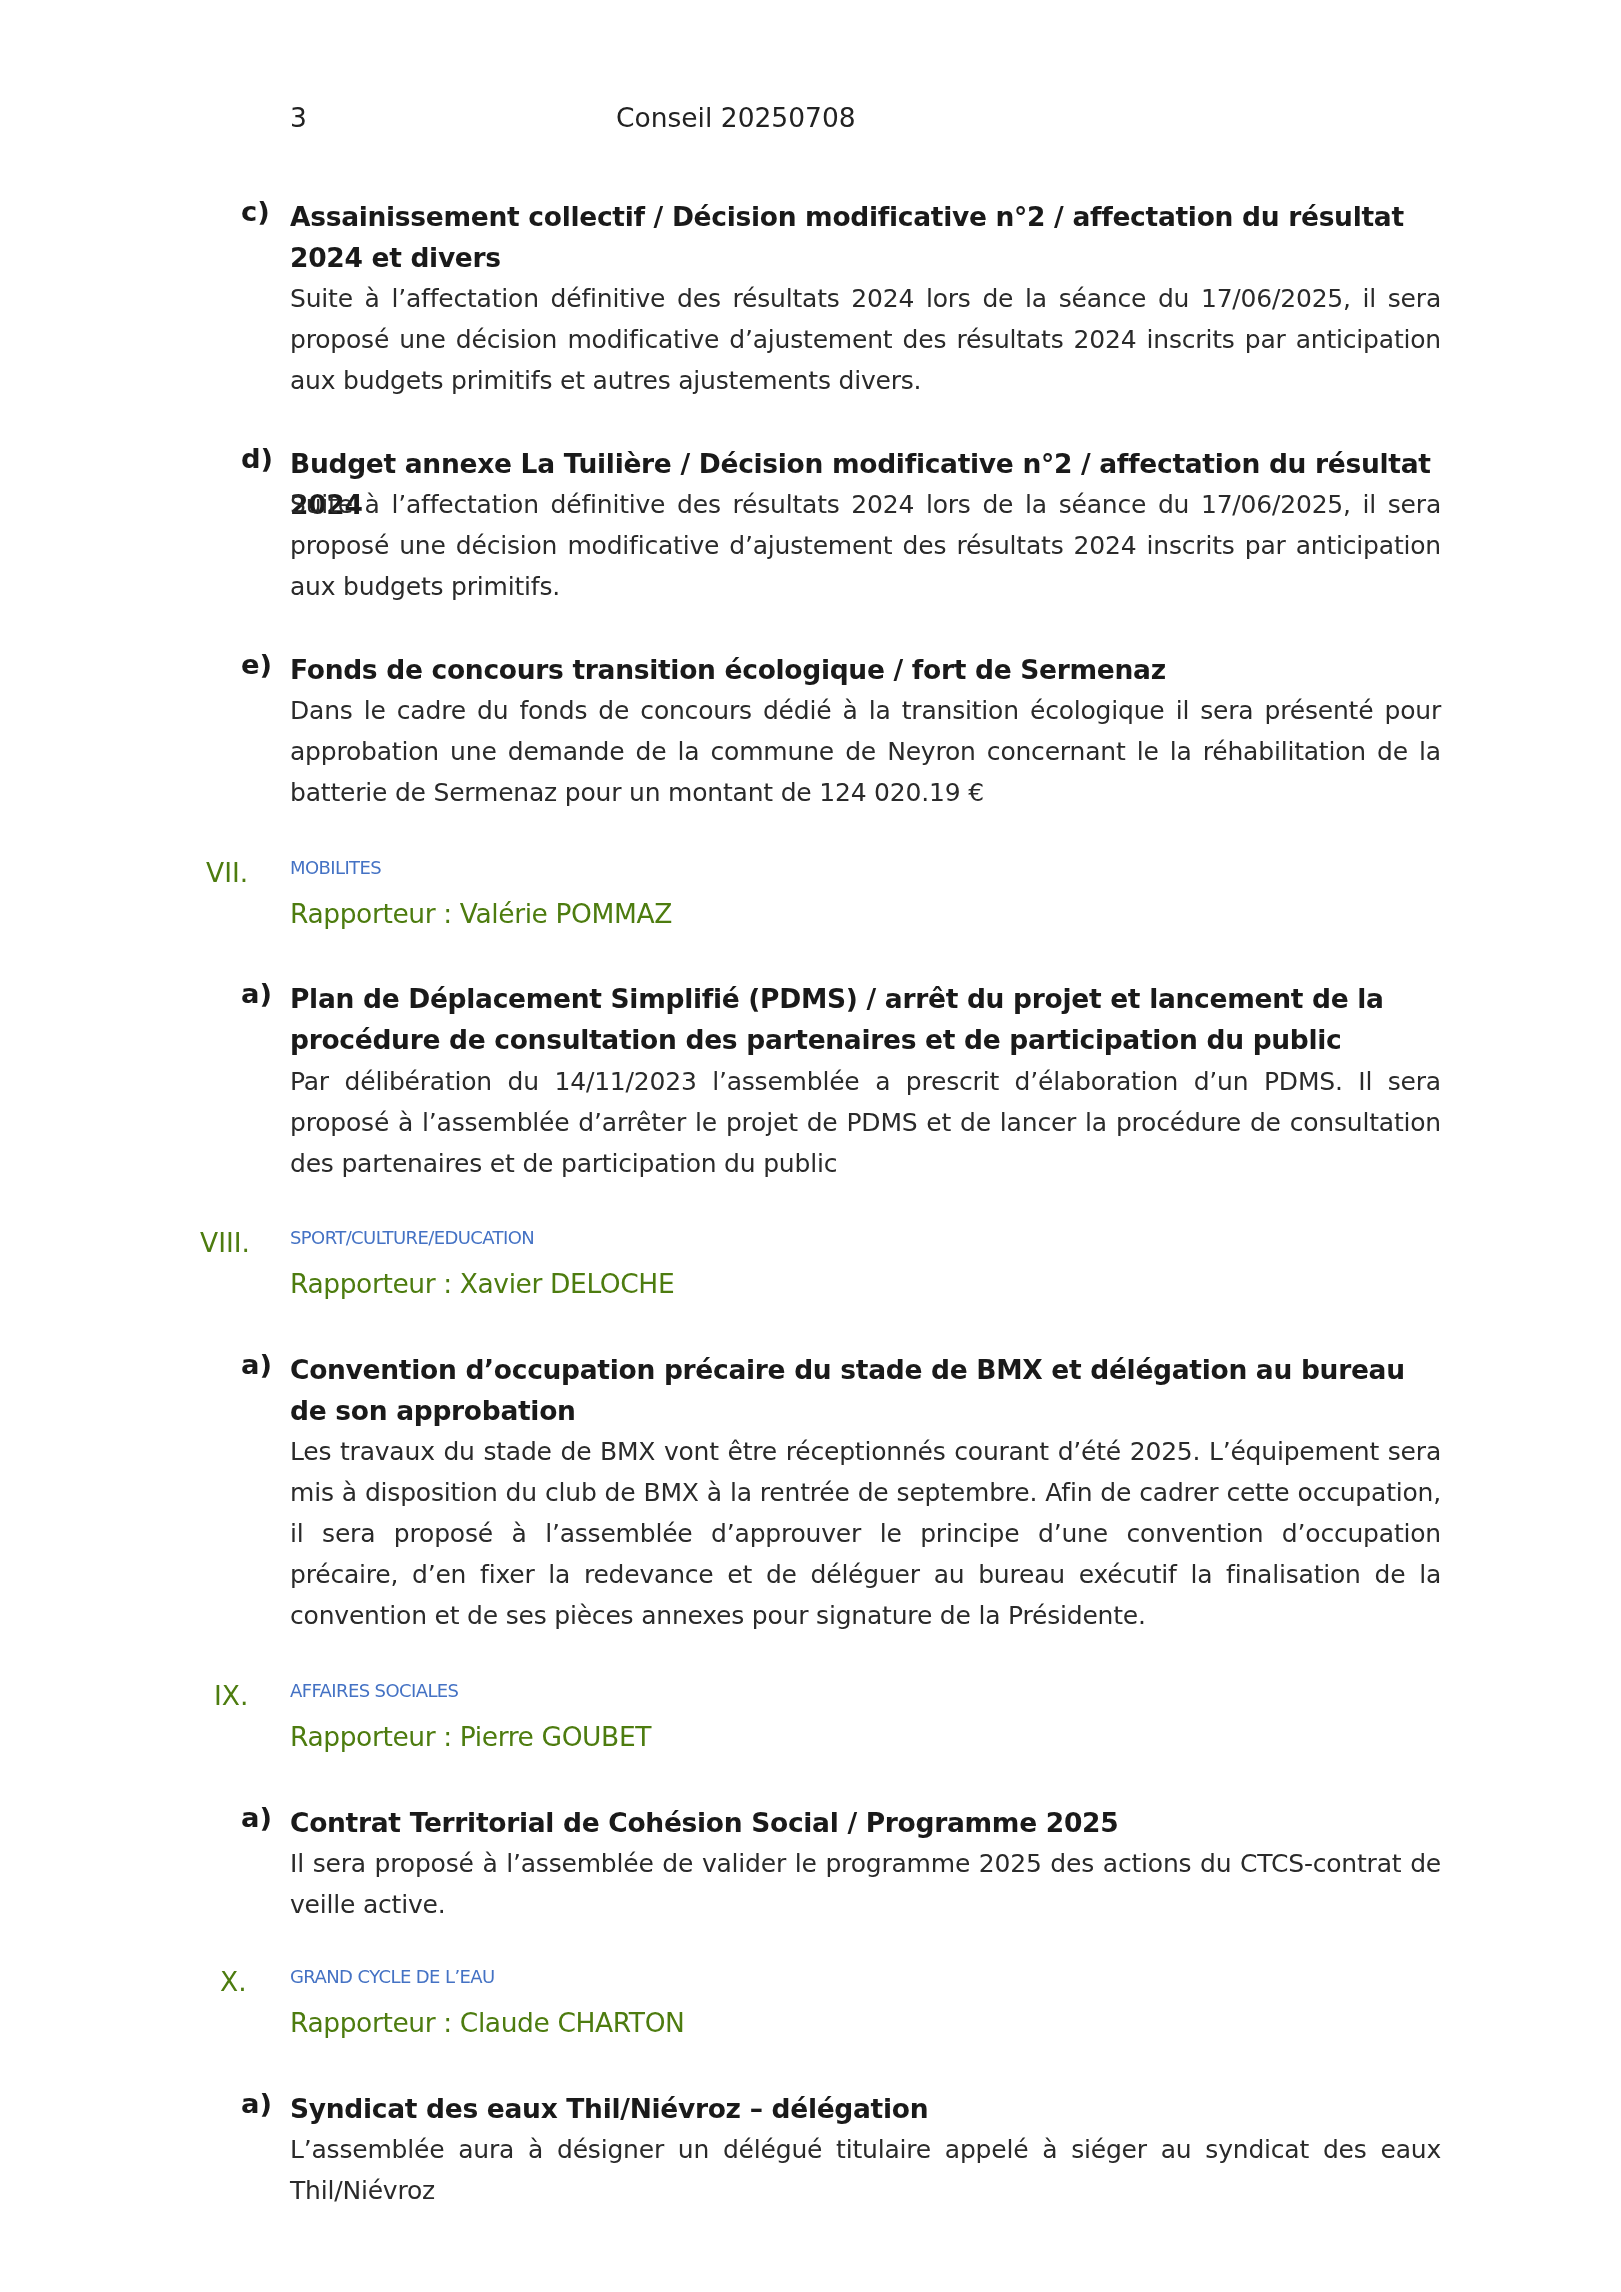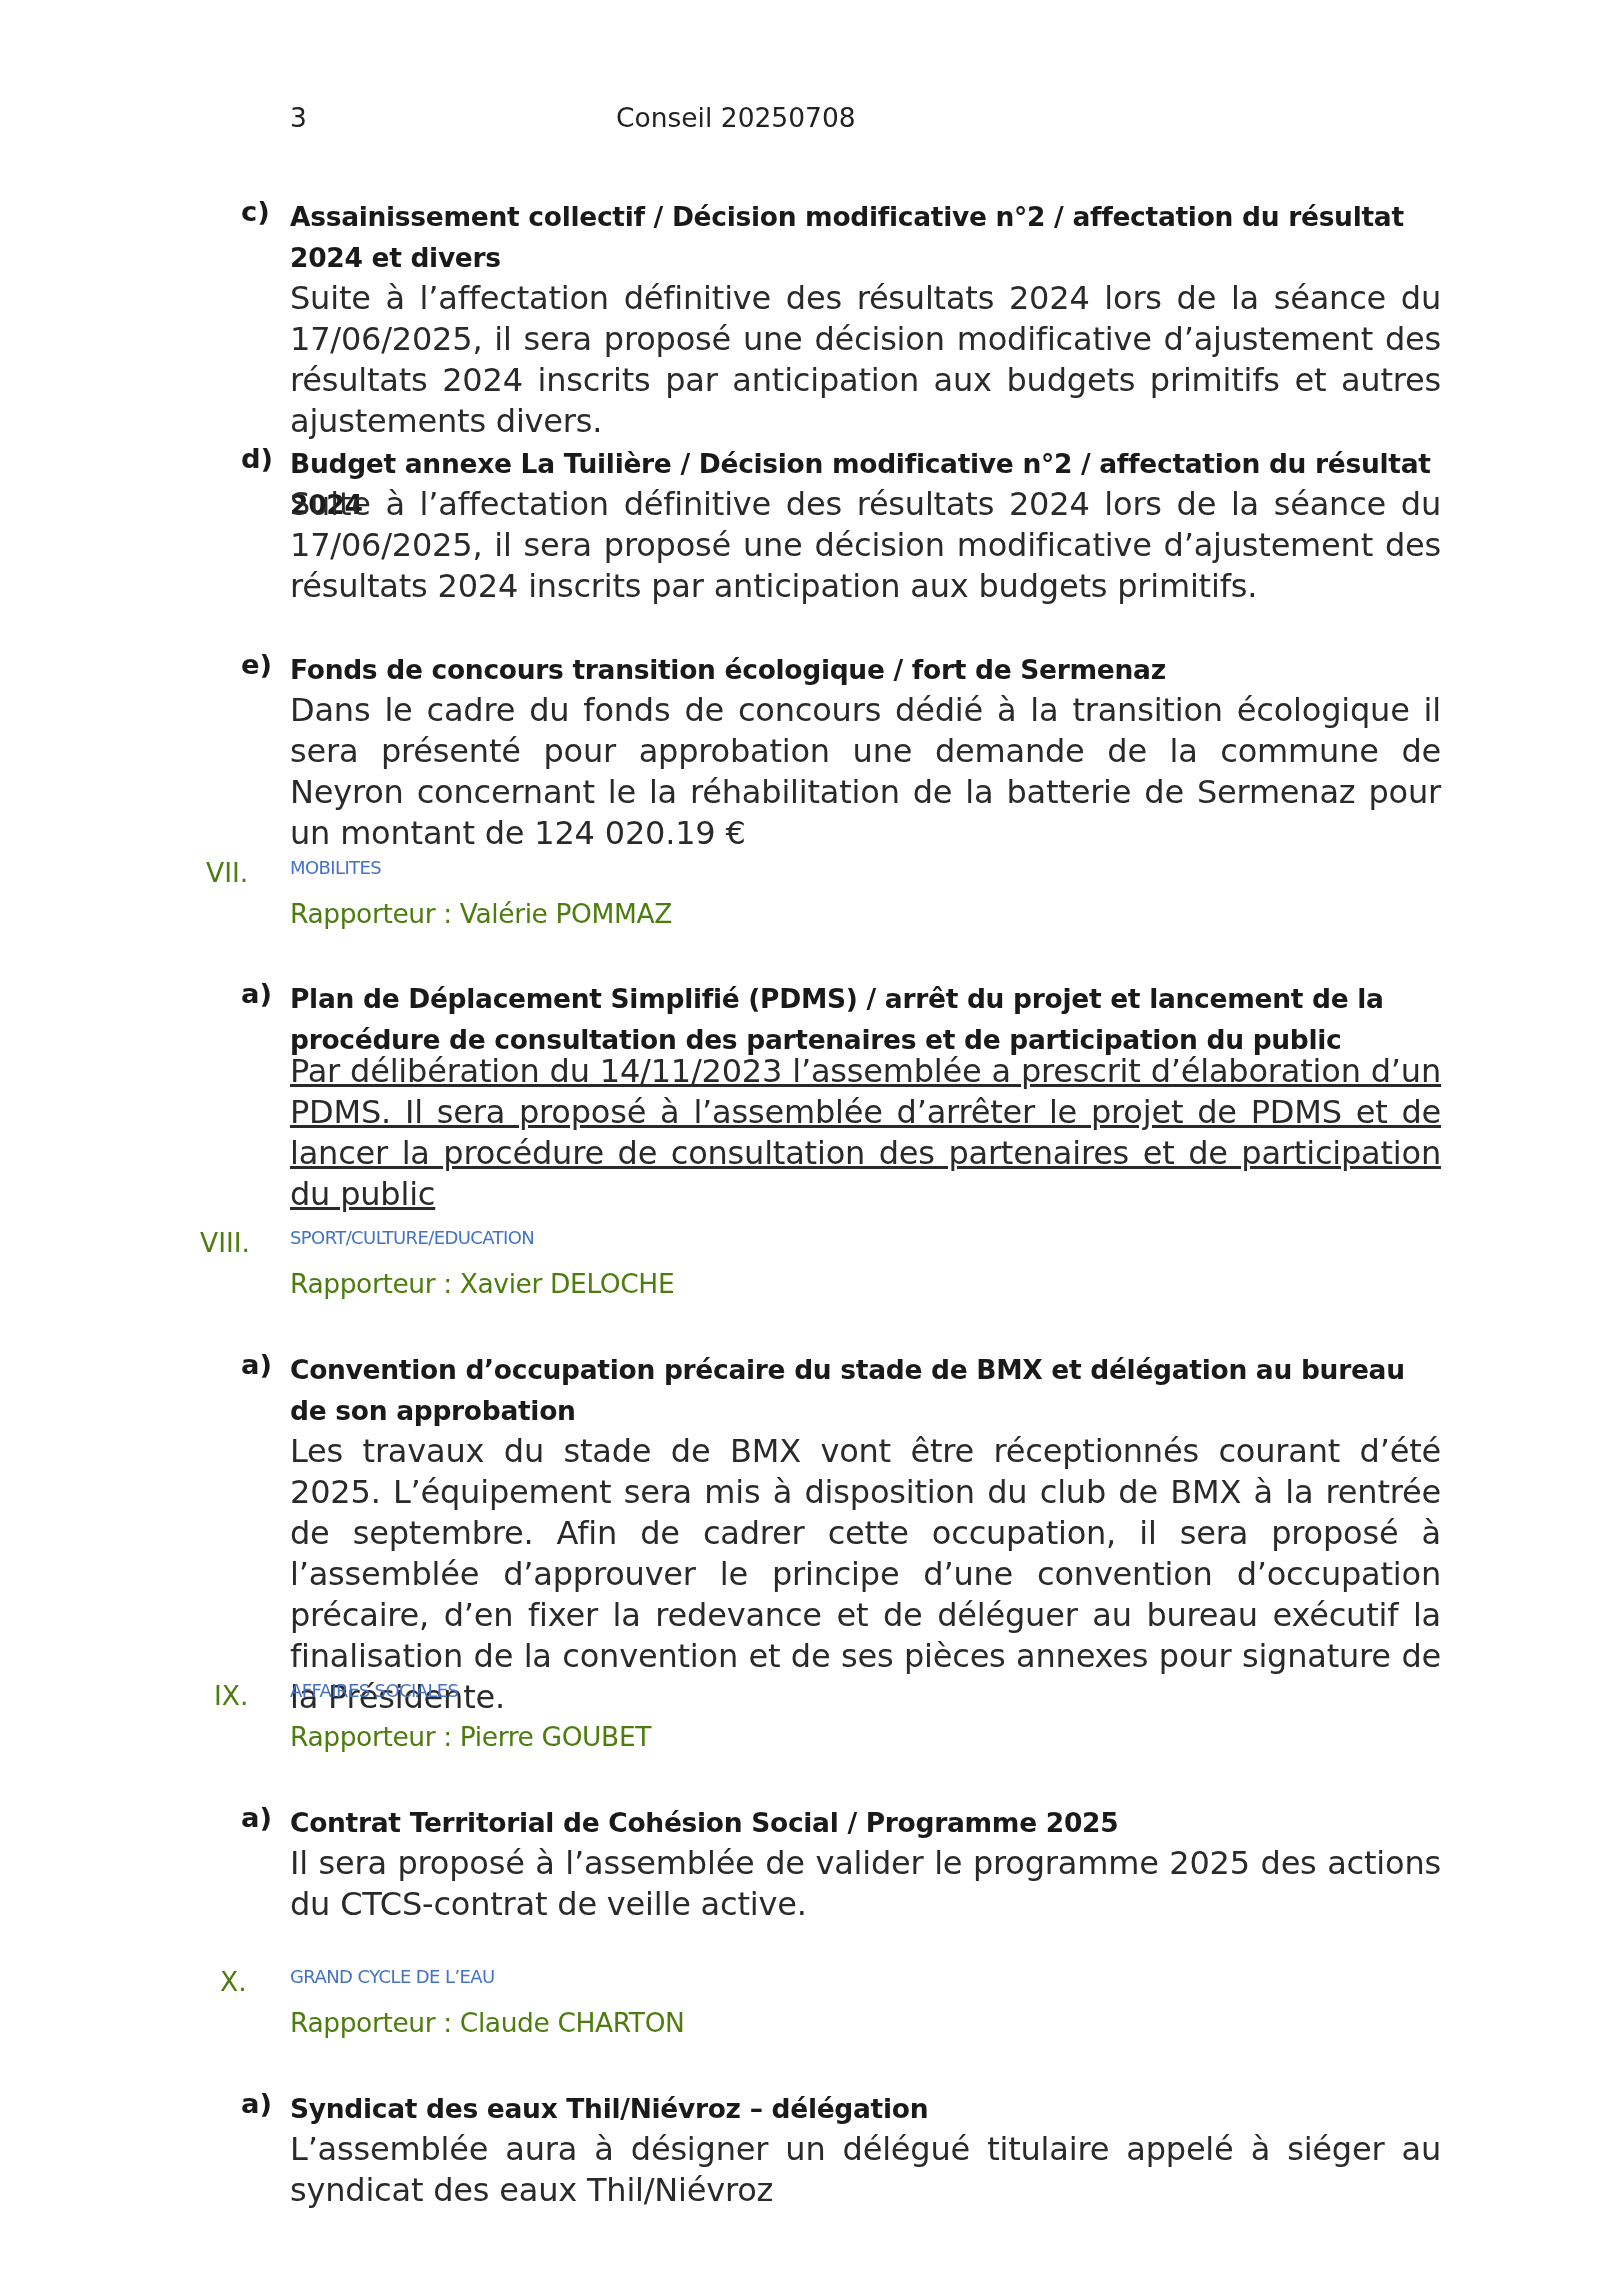--- a/index.html
+++ b/index.html
@@ -7,21 +7,21 @@
     width: 1621px; height: 2293px; position: relative; overflow: hidden;
     font-family: "DejaVu Sans", sans-serif; color: #1a1a1a;
   }
   .header { position: absolute; top: 102px; left: 0; width: 1621px; height: 39px; font-size: 26.5px; color: #222; }
   .page-num { position: absolute; left: 290px; top: 0; }
   .doc-title { position: absolute; left: 616px; top: 0; }
 
   .block { position: absolute; left: 0; width: 1621px; }
   .item-letter { position: absolute; left: 241px; font-size: 27.4px; font-weight: bold; }
   .item-title { position: absolute; left: 290px; width: 1157px; font-size: 26.5px; font-weight: bold; line-height: 41px; letter-spacing: -0.3px; }
-  .item-body { position: absolute; left: 290px; width: 1151px; font-size: 32px; line-height: 41px; color: #2a2a2a; text-align: justify; letter-spacing: -0.2px; }
+  .item-body { position: absolute; left: 290px; width: 1151px; font-size: 25px; line-height: 41px; color: #2a2a2a; text-align: justify; letter-spacing: -0.2px; }
 
   .sec-num { position: absolute; font-size: 26.5px; color: #4d7c0f; }
   .sec-title { position: absolute; left: 290px; font-size: 18px; color: #4472C4; letter-spacing: -0.6px; }
   .sec-rapp { position: absolute; left: 290px; font-size: 26.5px; color: #4d7c0f; letter-spacing: -0.4px; }
 </style>
 </head>
 <body>
 
 <div class="header">
   <span class="page-num">3</span>
@@ -47,21 +47,21 @@
 </div>
 
 <div class="block" style="top:857px;">
   <span class="sec-num" style="left:206px;top:0;">VII.</span>
   <span class="sec-title" style="top:0;">MOBILITES</span>
   <span class="sec-rapp" style="top:41px;">Rapporteur : Valérie POMMAZ</span>
 </div>
 <div class="block" style="top:978px;">
   <span class="item-letter" style="top:0;">a)</span>
   <div class="item-title" style="top:0;">Plan de Déplacement Simplifié (PDMS) / arrêt du projet et lancement de la procédure de consultation des partenaires et de participation du public</div>
-  <div class="item-body" style="top:73px;text-decoration:underline;">Par délibération du 14/11/2023 l’assemblée a prescrit d’élaboration d’un PDMS. Il sera proposé à l’assemblée d’arrêter le projet de PDMS et de lancer la procédure de consultation des partenaires et de participation du public</div>
+  <div class="item-body" style="top:83px;">Par délibération du 14/11/2023 l’assemblée a prescrit d’élaboration d’un PDMS. Il sera proposé à l’assemblée d’arrêter le projet de PDMS et de lancer la procédure de consultation des partenaires et de participation du public</div>
 </div>
 
 <div class="block" style="top:1227px;">
   <span class="sec-num" style="left:200px;top:0;">VIII.</span>
   <span class="sec-title" style="top:0;">SPORT/CULTURE/EDUCATION</span>
   <span class="sec-rapp" style="top:41px;">Rapporteur : Xavier DELOCHE</span>
 </div>
 <div class="block" style="top:1349px;">
   <span class="item-letter" style="top:0;">a)</span>
   <div class="item-title" style="top:0;">Convention d’occupation précaire du stade de BMX et délégation au bureau de son approbation</div>

